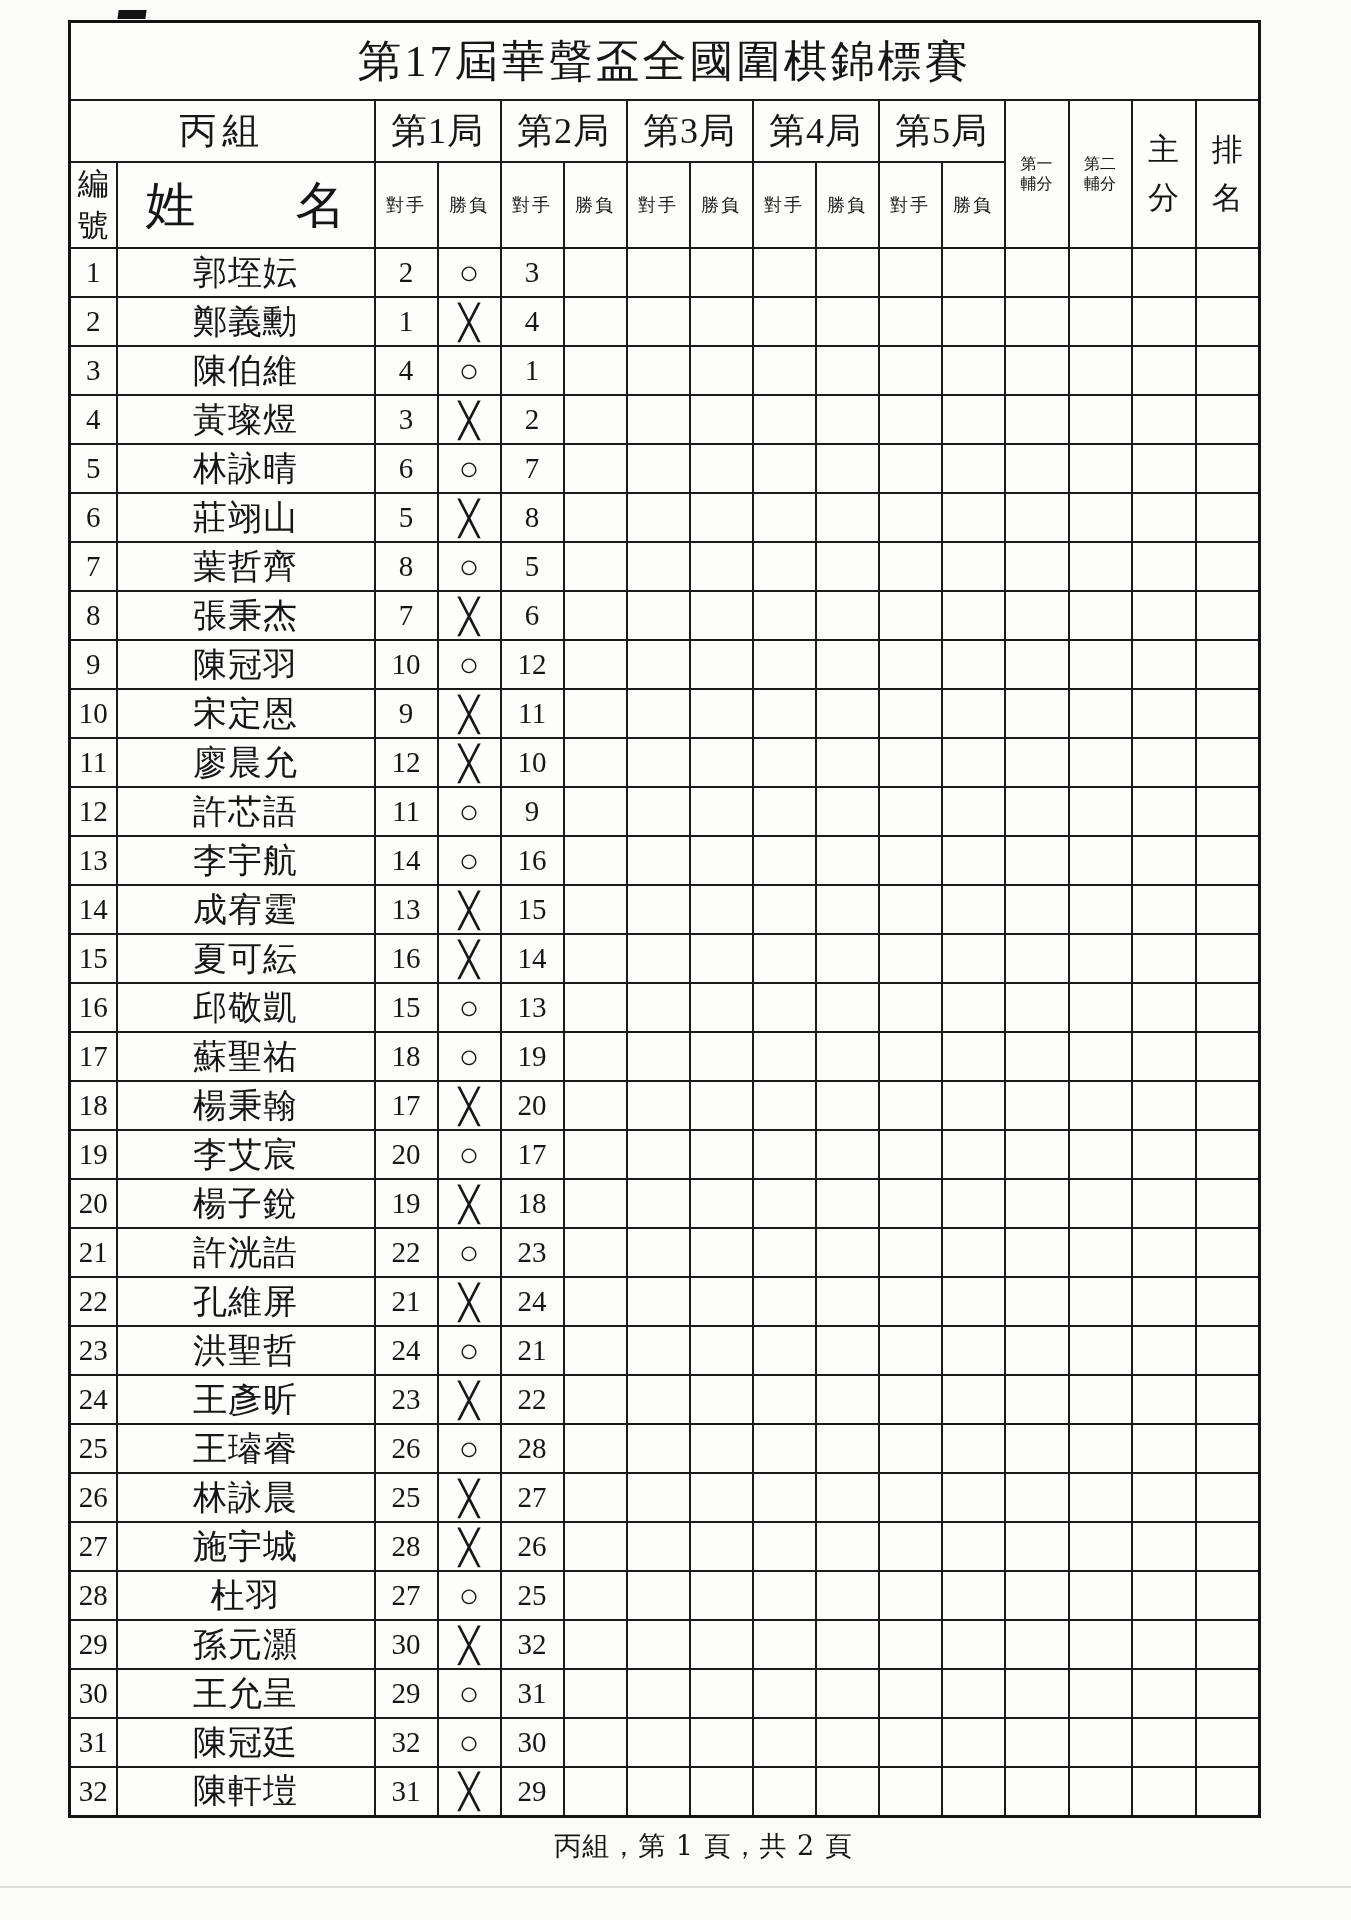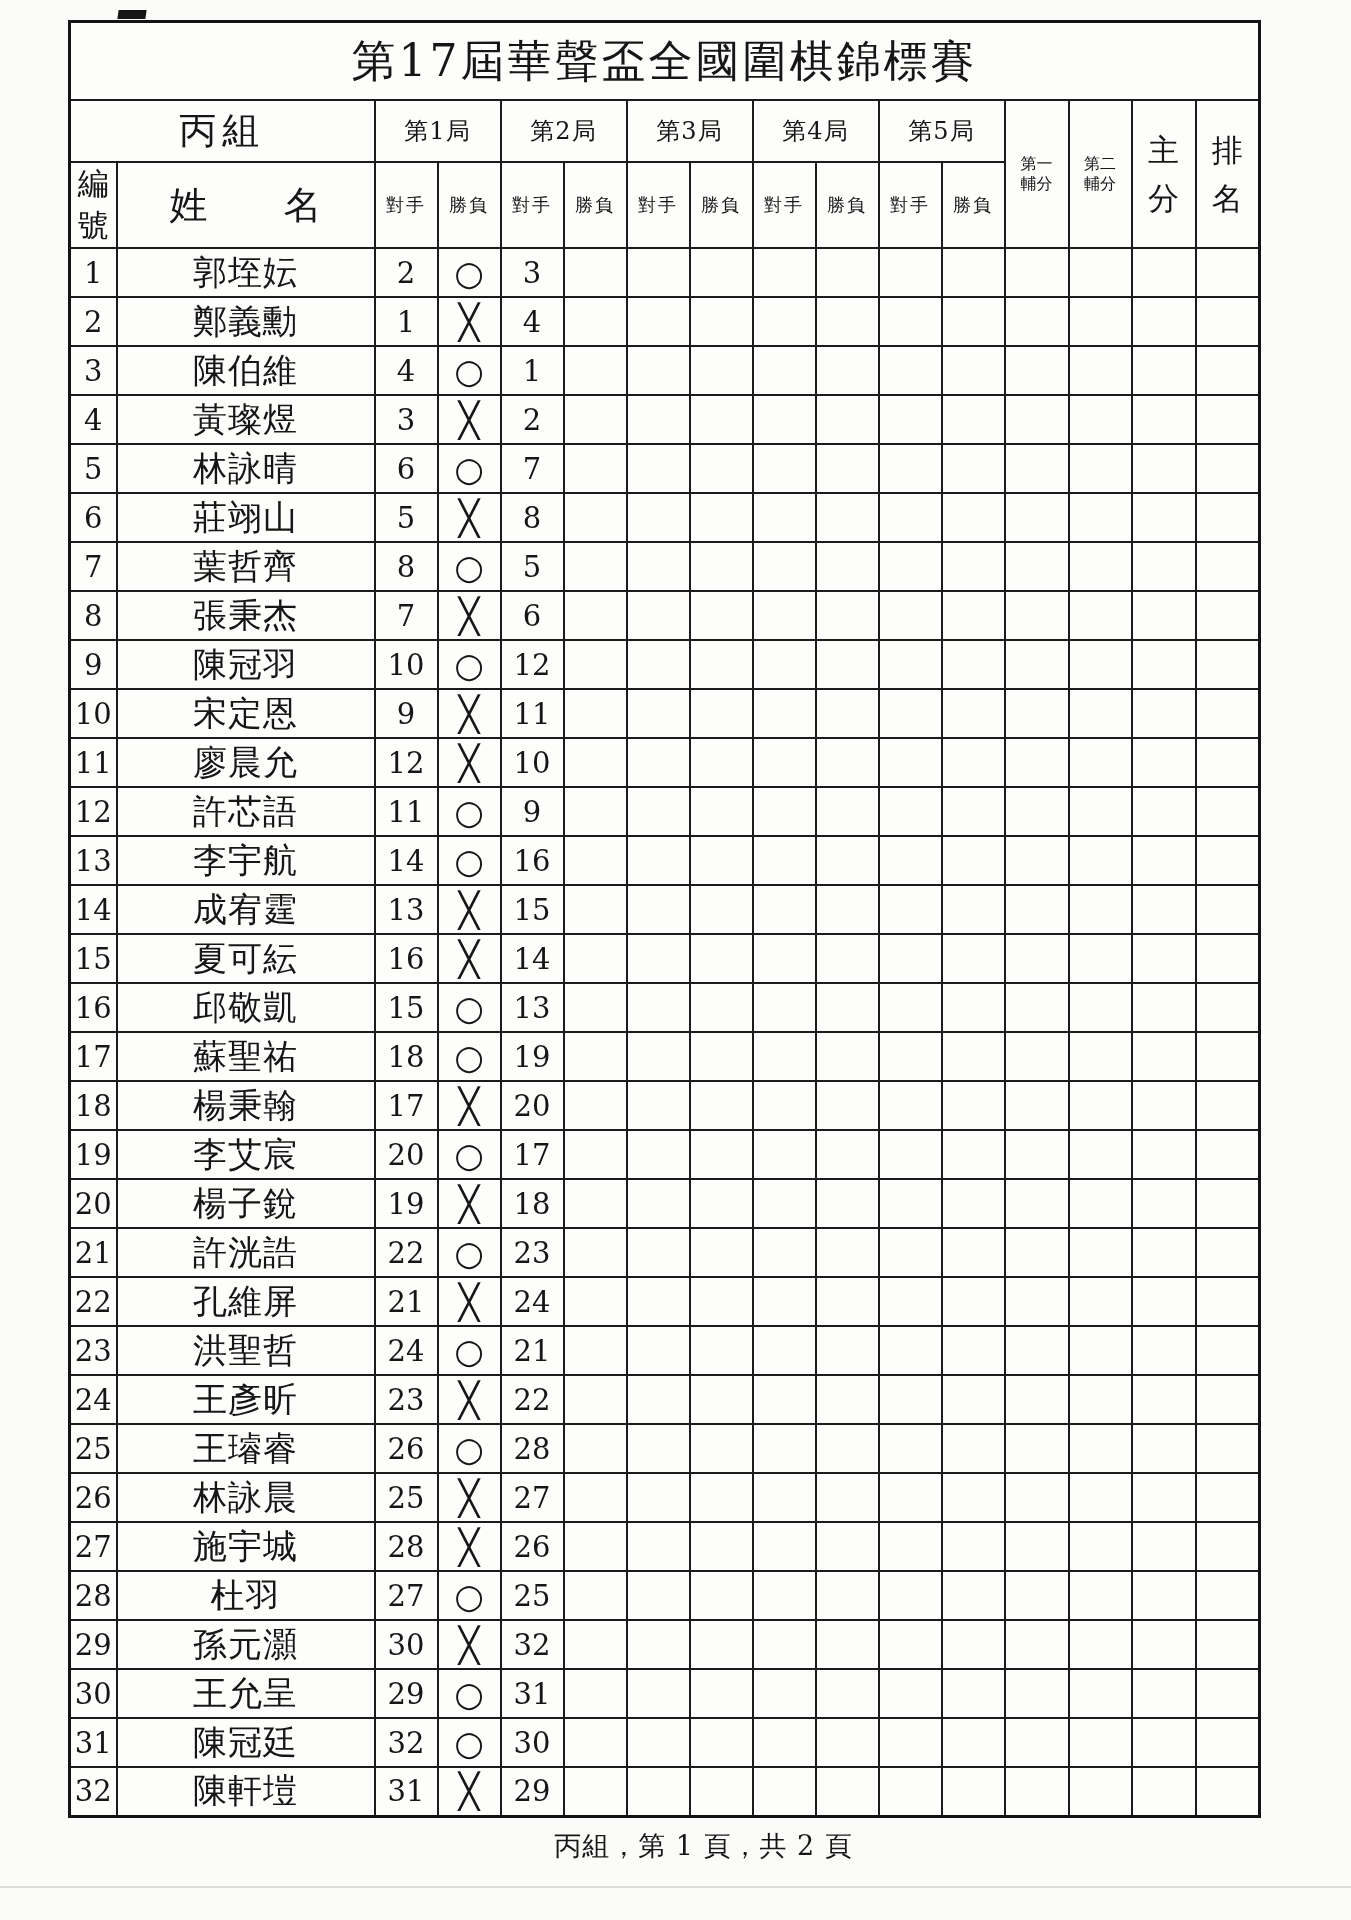--- a/index.html
+++ b/index.html
@@ -4,21 +4,21 @@
 <style>
   html, body { margin: 0; padding: 0; }
   body {
     width: 1351px; height: 1920px;
     background: #fbfbf9;
     position: relative;
     overflow: hidden;
     font-family: "DejaVu Serif", "Liberation Serif", serif;
     color: #161616;
   }
-  .sheet { position: absolute; left: 68px; top: 20px; }
+  .sheet { position: absolute; left: 68px; top: 20px; font-family: Liberation Serif, serif; }
 
   table.score {
     border-collapse: collapse;
     table-layout: fixed;
     background: #fdfdfc;
   }
   table.score th, table.score td {
     border: 2px solid #1b1b1b;
     padding: 0;
     text-align: center;
@@ -28,24 +28,24 @@
   }
   table.score { border: 3px solid #141414; }
 
   .title-cell {
     height: 76px;
     font-size: 44px;
     font-weight: bold;
     letter-spacing: 3px;
   }
   .group-cell { height: 60px; font-size: 37px; font-weight: bold; letter-spacing: 6px; }
-  .round-cell { font-size: 24px; letter-spacing: 1px; }
+  .round-cell { font-size: 36px; letter-spacing: 1px; }
   .subhead-row th { height: 66px; }
   .no-head { font-size: 31px; }
-  .name-head { font-size: 38px; font-weight: bold; margin-left: 20px; }
+  .name-head { font-size: 50px; font-weight: bold; margin-left: 20px; }
   .ovr-head { font-size: 18px; letter-spacing: 2px; }
   .aux-head { font-size: 16px; line-height: 1.25; }
   .big-head { font-size: 31px; line-height: 1.55; }
 
   td.c-no { text-align: right; padding-right: 5px; font-size: 29px; }
   td.c-name { text-align: left; padding-left: 9px; font-size: 34px; letter-spacing: 1px; }
   td.c-opp { font-size: 29px; }
   td.c-res { font-size: 34px; }
   tbody.players tr { height: 49px; }
 

